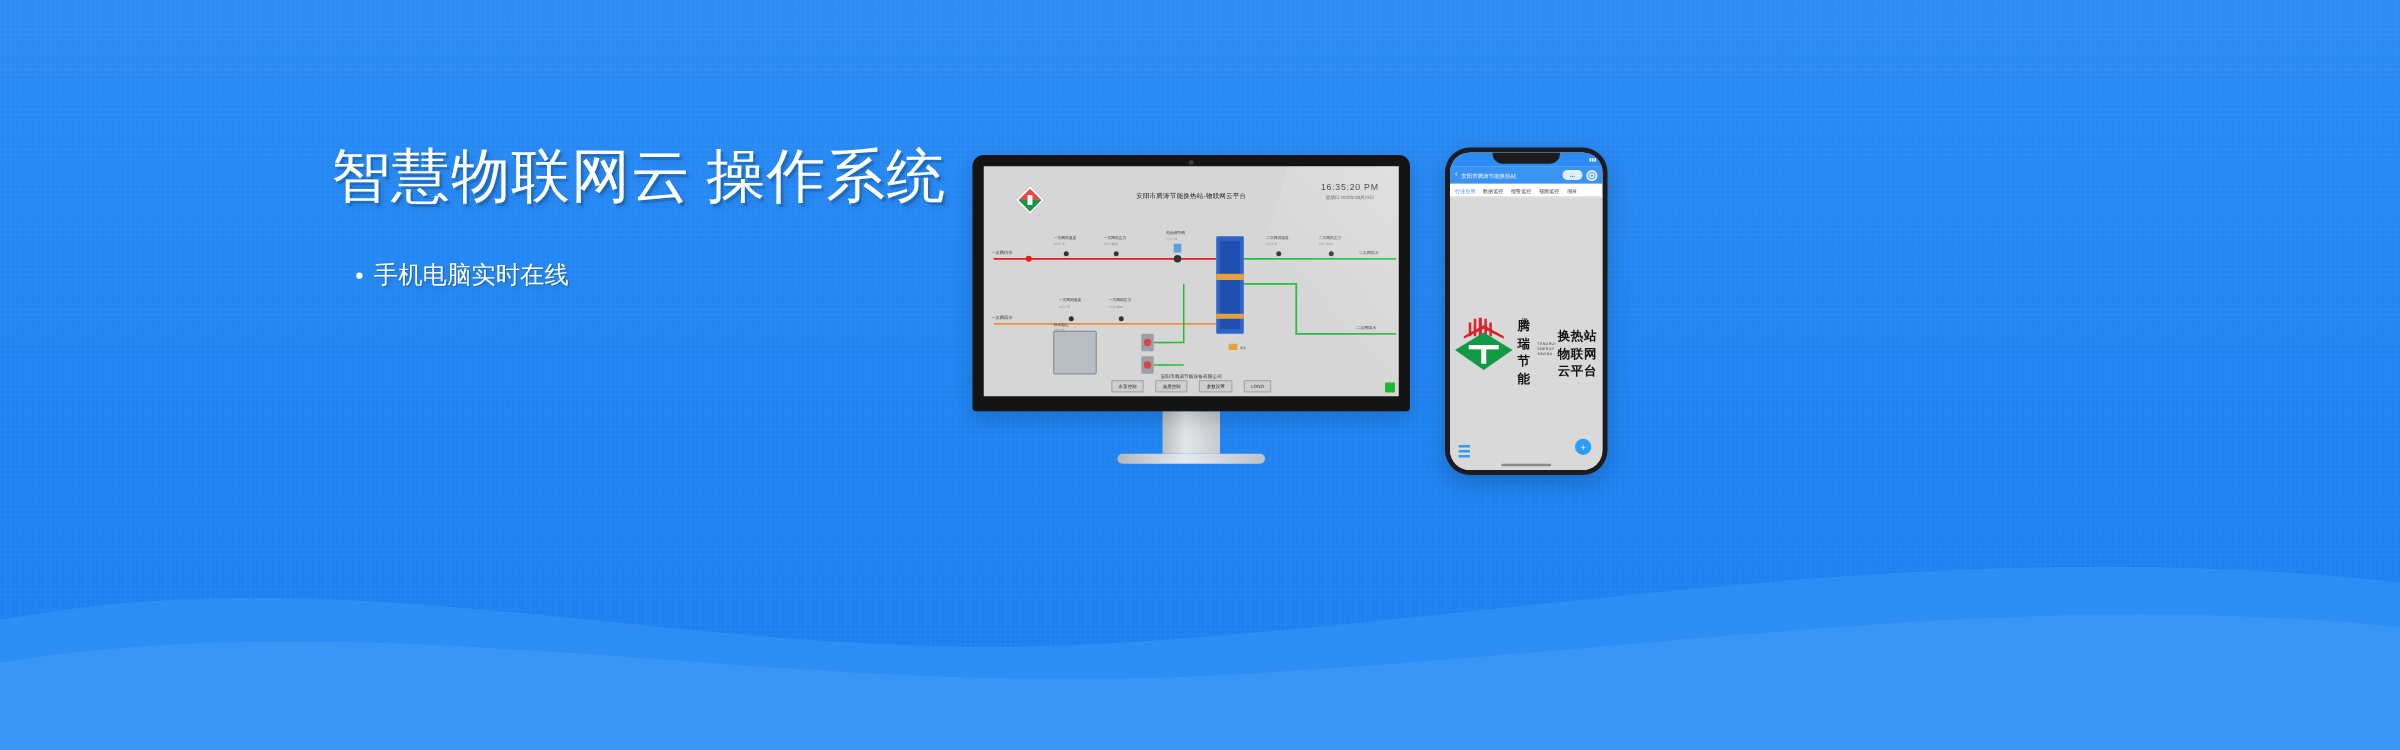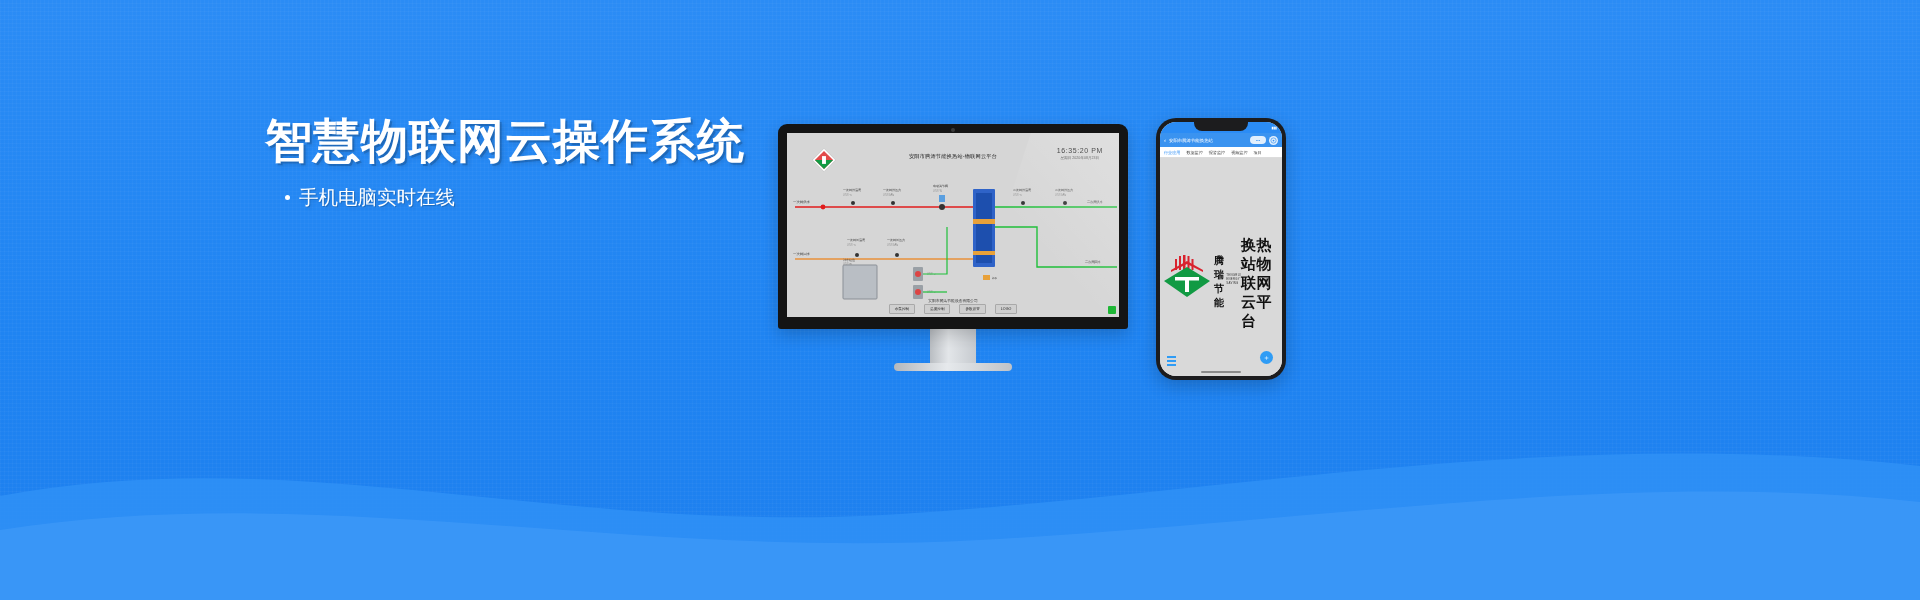--- a/index.html
+++ b/index.html
@@ -26,23 +26,23 @@
     position:absolute; left:0; bottom:0; width:1920px; height:190px;
   }
 
   
   .copy { position:absolute; left:265px; top:115px; width:560px; }
   .headline {
     font-size:47px; font-weight:bold; color:#ffffff; letter-spacing:1px;
     white-space:nowrap; line-height:1.1;
     text-shadow:2px 2px 0 rgba(0,0,0,.16), 3px 3px 5px rgba(0,0,0,.13);
   }
-  .headline .b { font-weight:bold; }
-  .headline .n { font-weight:bold; }
-  .bullets { margin-top:21px; padding-left:20px; }
+  .headline .b { font-weight:normal; }
+  .headline .n { font-weight:normal;margin-left:12px; }
+  .bullets { margin-top:44px; padding-left:20px; }
   .bullet {
     display:flex; align-items:center; gap:9px;
     color:#ffffff; font-size:19.5px; line-height:1;
     margin-bottom:31px;
     text-shadow:1px 1px 0 rgba(0,0,0,.18), 2px 2px 4px rgba(0,0,0,.12);
   }
   .bullet .dot {
     width:5px; height:5px; border-radius:50%; background:#ffffff; flex:0 0 5px;
   }
 
@@ -105,21 +105,21 @@
   .ph-circle { width:9px; height:9px; border-radius:50%; background:rgba(255,255,255,.85);
     display:flex; align-items:center; justify-content:center; }
   .ph-tabs { height:11px; background:#ffffff; display:flex; align-items:center;
     gap:6px; padding:0 4px; border-bottom:1px solid #dcdcdc; overflow:hidden;}
   .ph-tab { font-size:4.1px; color:#444; white-space:nowrap; }
   .ph-tab.active { color:#2b8cf5; }
   .ph-main { position:relative; height:calc(100% - 36px); background:#d9d9d9;
     display:flex; align-items:center; padding-top:23px; }
   .ph-brand { font-size:10px; font-weight:bold; color:#111; margin-top:6px; letter-spacing:.5px;}
   .ph-brand-en { font-size:2.8px; color:#333; letter-spacing:.3px; margin-top:1px;}
-  .ph-platform { font-size:15px; font-weight:bold; color:#111; margin-top:9px; letter-spacing:.5px;}
+  .ph-platform { font-size:10px; font-weight:bold; color:#111; margin-top:9px; letter-spacing:.5px;}
   .ph-tm { font-size:3.5px; color:#111; position:absolute; }
   .ph-fab { position:absolute; right:9px; bottom:12px; width:13px; height:13px;
     border-radius:50%; background:#2f9cf5; display:flex; align-items:center;
     justify-content:center; color:#fff; font-size:7px; }
   .ph-dock { position:absolute; left:7px; bottom:10px; display:flex; flex-direction:column; gap:2px;}
   .ph-dock i { display:block; width:9px; height:2px; background:#2f9cf5; }
   .ph-home { position:absolute; left:50%; transform:translateX(-50%); bottom:3px;
     width:40px; height:2px; border-radius:2px; background:#8a8a8a; }
 </style>
 </head>

